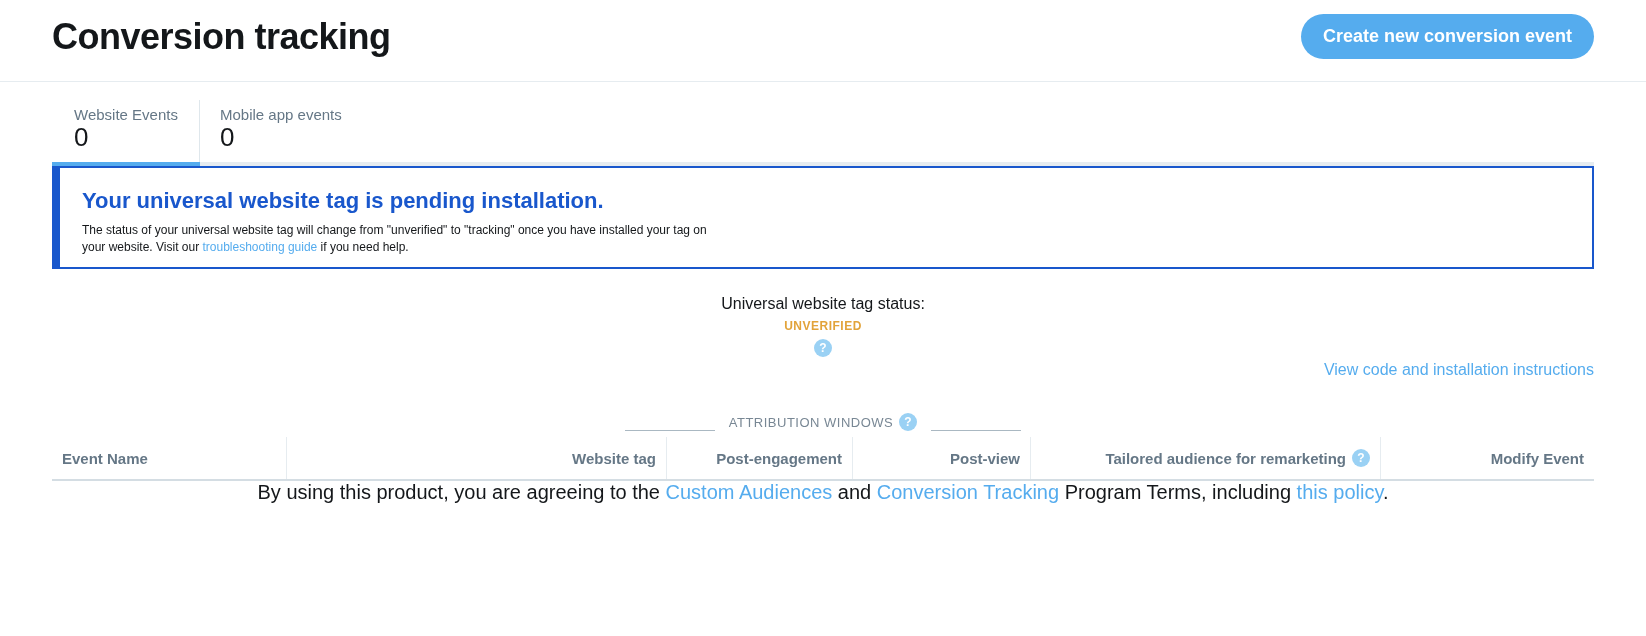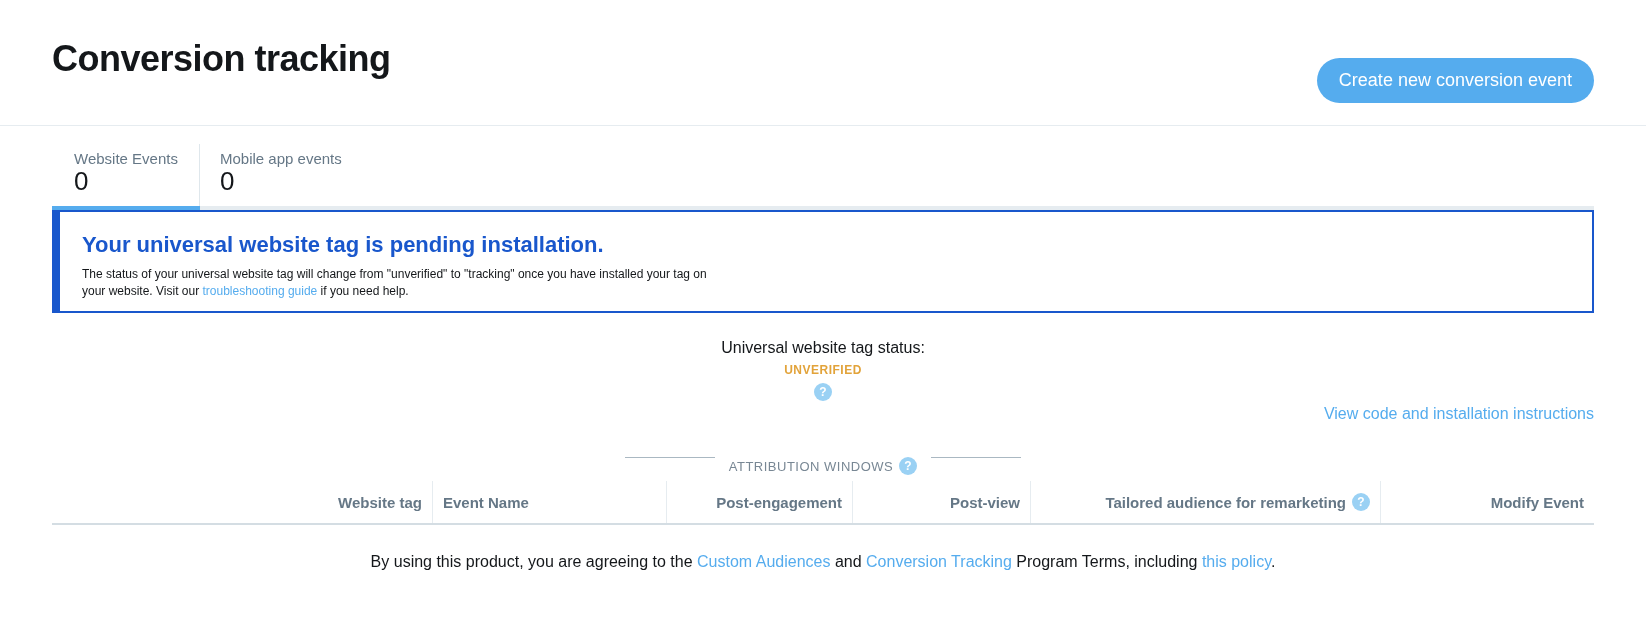--- a/index.html
+++ b/index.html
@@ -21,23 +21,22 @@
     font-weight: 800;
     letter-spacing: -0.5px;
   }
   .btn-primary {
     background: #55acee;
     color: #fff;
     border: none;
     border-radius: 100px;
     padding: 12px 22px;
     font-size: 18px;
-    font-weight: 400;
+    font-weight: 700;
     cursor: pointer;
-    margin-top: 44px;
   }
   .content {
     padding: 0 52px;
   }
   .tabs {
     display: flex;
     margin-top: 18px;
   }
   .tab {
     padding: 6px 20px 10px 20px;
@@ -114,21 +113,21 @@
     font-weight: 700;
     cursor: pointer;
   }
   .view-code {
     margin-top: 4px;
     display: block;
     text-align: right;
   }
   .attribution-header {
     display: flex;
-    align-items: flex-start;
+    align-items: flex-end;
     justify-content: center;
     margin-top: 34px;
     gap: 14px;
     color: #788794;
     font-size: 13px;
     letter-spacing: 0.5px;
   }
   .attrib-line {
     height: 1px;
     background: #aab8c2;
@@ -152,23 +151,22 @@
   }
   .th:first-child { border-left: none; }
   .col-event     { flex: 0 0 234px; justify-content: flex-start; }
   .col-website   { flex: 0 0 380px; justify-content: flex-end; }
   .col-postengage{ flex: 0 0 186px; justify-content: flex-end; }
   .col-postview  { flex: 0 0 178px; justify-content: flex-end; }
   .col-tailored  { flex: 0 0 350px; justify-content: flex-end; }
   .col-modify    { flex: 1 1 auto;  justify-content: flex-end; }
   .footer-terms {
     text-align: center;
-    font-size: 16px;
-    color: #14171a;
-    margin-top: 28px;
+    font-size: 20px;
+    color: #14171a;
     padding-bottom: 40px;
   }
 </style>
 </head>
 <body>
 
 <div class="header-bar">
   <div class="page-title">Conversion tracking</div>
   <button class="btn-primary">Create new conversion event</button>
 </div>
@@ -208,22 +206,22 @@
   <div class="attribution-header">
     <div class="attrib-line"></div>
     <div class="attrib-text">
       <span>ATTRIBUTION WINDOWS</span>
       <span class="help-icon">?</span>
     </div>
     <div class="attrib-line"></div>
   </div>
 
   <div class="table-head">
+    <div class="th col-event">Event Name</div>
     <div class="th col-website">Website tag</div>
-    <div class="th col-event">Event Name</div>
     <div class="th col-postengage">Post-engagement</div>
     <div class="th col-postview">Post-view</div>
     <div class="th col-tailored">
       <span>Tailored audience for remarketing</span>
       <span class="help-icon">?</span>
     </div>
     <div class="th col-modify">Modify Event</div>
   </div>
 
   <div class="footer-terms">

